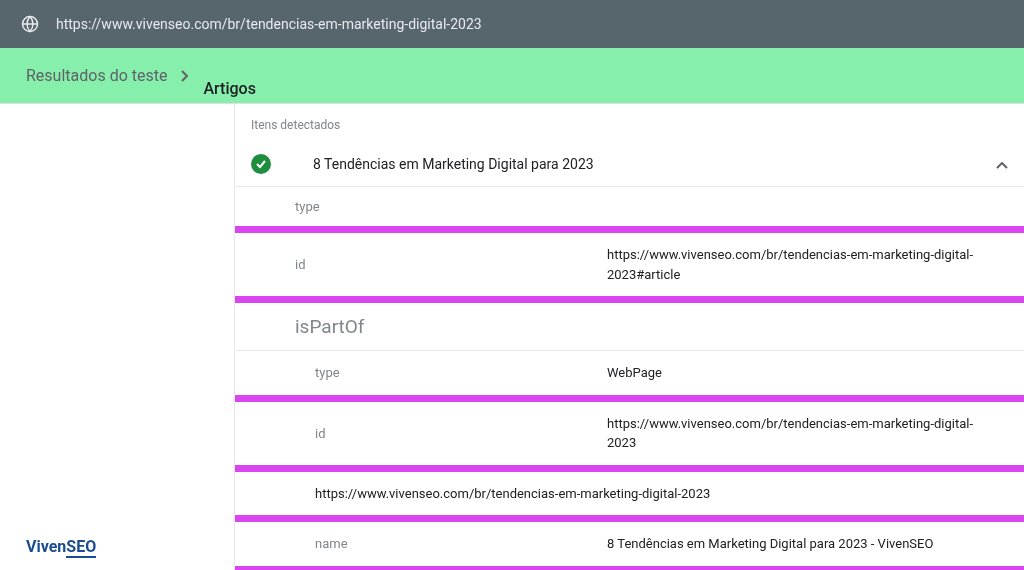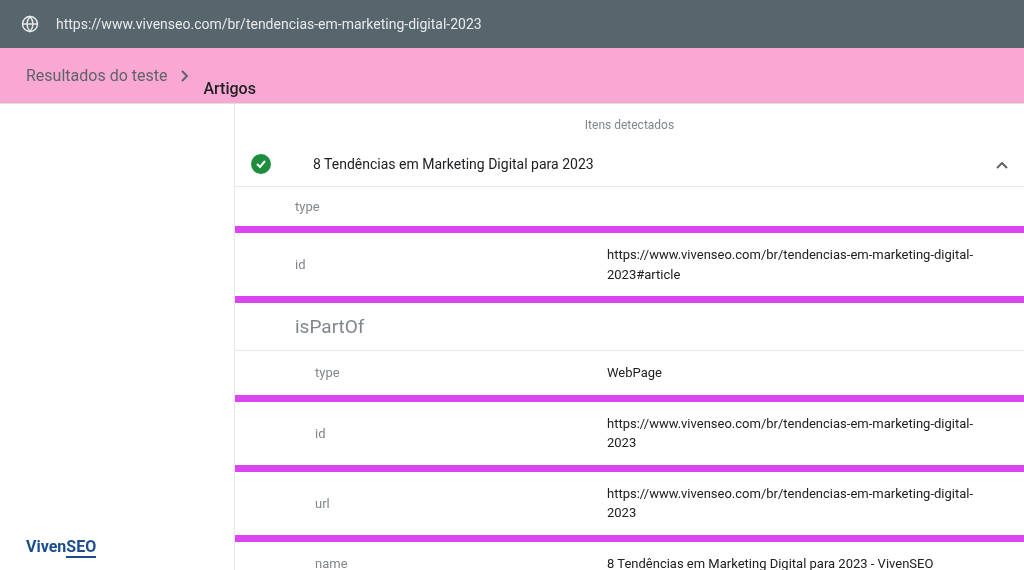--- a/index.html
+++ b/index.html
@@ -3,30 +3,30 @@
   <meta charset="utf-8">
   <style>
     * { margin: 0; padding: 0; box-sizing: border-box; font-family: 'Roboto', Arial, sans-serif; }
     body { width: 1024px; height: 570px; overflow: hidden; background: #fff; position: relative; }
     
     .url-bar { background: #57656c; height: 48px; display: flex; align-items: center; padding: 0 20px; gap: 16px; }
     .globe-icon { width: 20px; height: 20px; display: flex; align-items: center; justify-content: center; }
     .globe-icon svg { width: 18px; height: 18px; }
     .url-text { color: #e8eaed; font-size: 14px; }
     
-    .breadcrumb-bar { height: 56px; display: flex; align-items: center; padding: 0 26px; border-bottom: 1px solid #e0e0e0; background: #f9a8d4; }
+    .breadcrumb-bar { height: 56px; display: flex; align-items: center; padding: 0 26px; border-bottom: 1px solid #e0e0e0; background: #86efac; }
     .breadcrumb-item { color: #5f6368; font-size: 16px; }
     .breadcrumb-chevron { margin: 0 14px; color: #5f6368; display: flex; align-items: center; }
     .breadcrumb-chevron svg { width: 8px; height: 12px; }
     .breadcrumb-current { color: #202124; font-size: 16px; font-weight: 500; margin-top: 25px; }
     
     .content-area { background: #fff; padding-left: 234px; height: calc(570px - 104px); overflow: hidden; }
     .main-panel { border-left: 1px solid #e8e8e8; height: 100%; }
     
-    .section-label { color: #80868b; font-size: 12px; padding: 14px 16px 10px; text-align: center; }
+    .section-label { color: #80868b; font-size: 12px; padding: 14px 16px 10px; }
     
     .accordion-header { display: flex; align-items: center; padding: 12px 16px; border-bottom: 1px solid #e8e8e8; cursor: pointer; gap: 28px; }
     .check-icon { width: 20px; height: 20px; background: #1e8e3e; border-radius: 50%; display: flex; align-items: center; justify-content: center; margin-right: 14px; flex-shrink: 0; }
     .check-icon svg { width: 12px; height: 12px; }
     .accordion-title { flex: 1; color: #202124; font-size: 14px; }
     .chevron-icon { color: #5f6368; }
     .chevron-icon svg { width: 12px; height: 8px; }
     
     .data-row { display: flex; padding: 12px 16px 12px 60px; border-bottom: 7px solid #d946ef; font-size: 13px; align-items: center; }
     .data-key { width: 312px; color: #80868b; flex-shrink: 0; }
@@ -98,21 +98,20 @@
     <div class="indent-1">
       <div class="data-row">
         <span class="data-key">type</span>
         <span class="data-value">WebPage</span>
       </div>
       <div class="data-row">
         <span class="data-key">id</span>
         <span class="data-value">https://www.vivenseo.com/br/tendencias-em-marketing-digital-2023</span>
       </div>
       <div class="data-row">
-        <span class="data-key">url</span>
         <span class="data-value">https://www.vivenseo.com/br/tendencias-em-marketing-digital-2023</span>
       </div>
       <div class="data-row">
         <span class="data-key">name</span>
         <span class="data-value">8 Tendências em Marketing Digital para 2023 - VivenSEO</span>
       </div>
 
       <div class="sub-header">isPartOf</div>
 
     </div>

